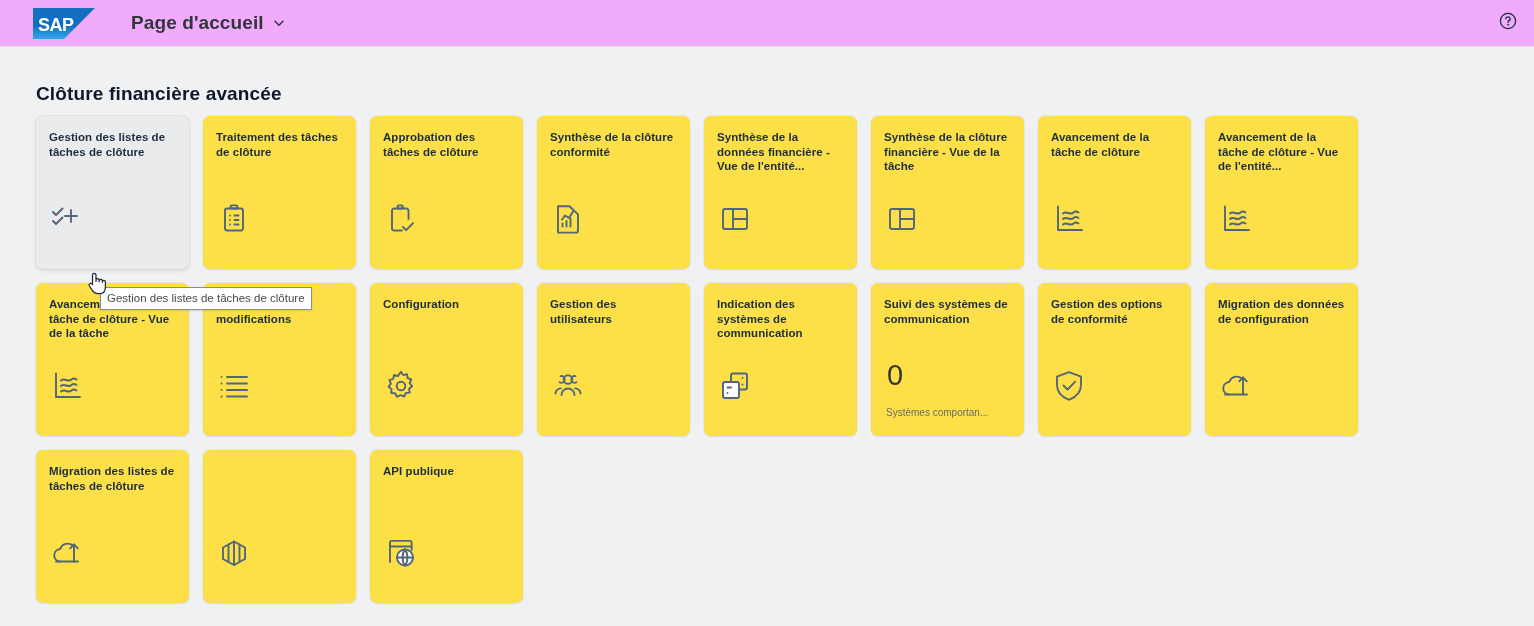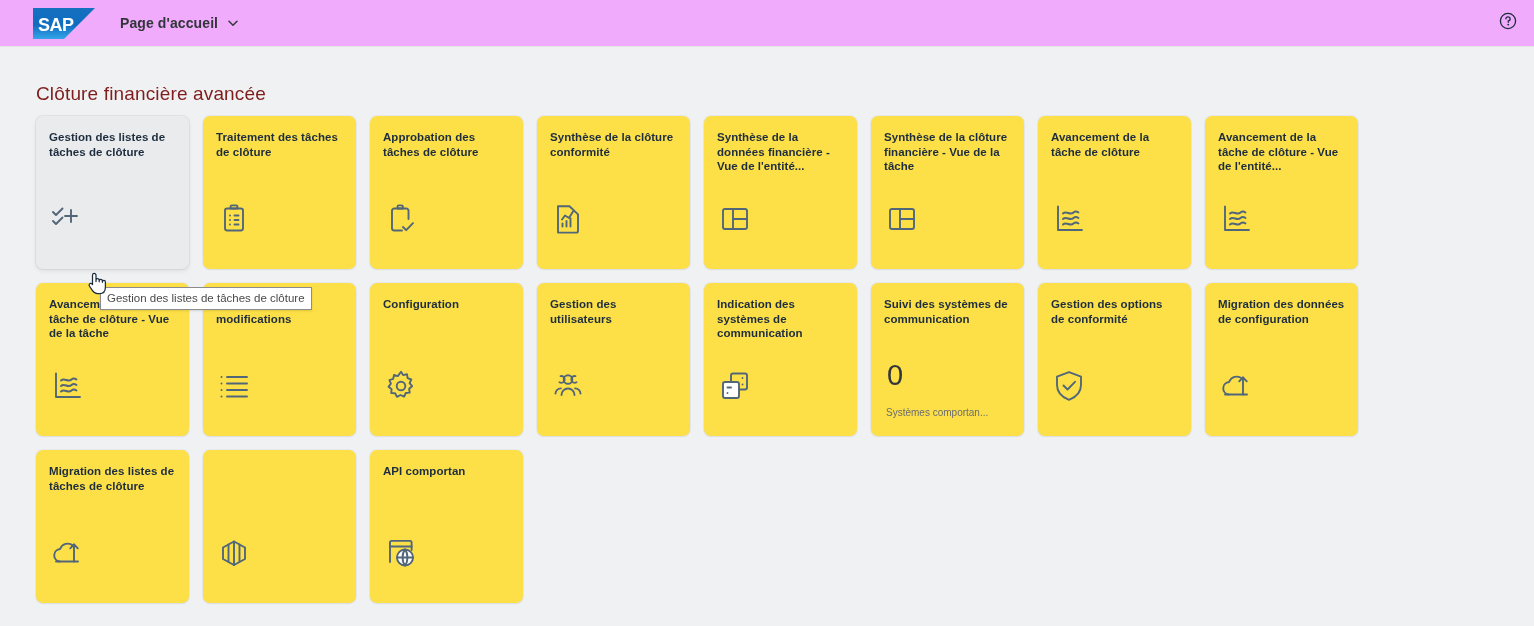--- a/index.html
+++ b/index.html
@@ -38,25 +38,26 @@
     display: flex;
     align-items: center;
     margin-left: 19px;
     height: 32px;
     padding: 0 6px;
     border-radius: 4px;
     cursor: pointer;
   }
 
   #shell-title {
-    font-size: 14px;
+    font-size: 19px;
     font-weight: bold;
     color: #32363a;
     letter-spacing: .1px;
     white-space: nowrap;
+    margin-left: 11px;
   }
 
   #shell-title-chevron {
     margin-left: 9px;
     display: block;
     line-height: 0;
   }
 
   #header-help-btn {
     position: absolute;
@@ -79,22 +80,22 @@
     height: 579px;
     background: #f0f1f2;
     overflow: hidden;
   }
 
   #section-title {
     position: absolute;
     left: 36px;
     top: 36px;
     font-size: 19px;
-    font-weight: normal;
-    color: #7f1d1d;
+    font-weight: bold;
+    color: #0f172a;
     letter-spacing: .15px;
   }
 
   #tile-grid {
     position: absolute;
     left: 36px;
     top: 69px;
     width: 1480px;
     display: flex;
     flex-wrap: wrap;
@@ -459,21 +460,21 @@
             <g fill="none" stroke="#52667a" stroke-width="1.9" stroke-linecap="round" stroke-linejoin="round">
               <path d="M6 11.5 L17 5.5 L28 11.5 V23 L17 29 L6 23 z"></path>
               <path d="M11.5 8.5 V25.8"></path>
               <path d="M17 5.5 V29"></path>
               <path d="M22.5 8.5 V25.8"></path>
             </g>
           </svg>
         </div>
       </div>
       <div class="tile">
-        <div class="tile-title">API comportan</div>
+        <div class="tile-title">API publique</div>
         <div class="tile-icon">
           <svg width="34" height="34" viewBox="0 0 34 34" xmlns="http://www.w3.org/2000/svg">
             <g fill="none" stroke="#52667a" stroke-width="1.9" stroke-linecap="round" stroke-linejoin="round">
               <path d="M6 26 V6.5 a1.6 1.6 0 0 1 1.6 -1.6 H26 a1.6 1.6 0 0 1 1.6 1.6 V14"></path>
               <path d="M6 10.5 H27.6"></path>
               <circle cx="21" cy="21.5" r="8" fill="#ffffff"></circle>
               <path d="M13 21.5 H29"></path>
               <path d="M21 13.5 c3.2 3.6 3.2 12.4 0 16 c-3.2 -3.6 -3.2 -12.4 0 -16 z"></path>
             </g>
           </svg>

